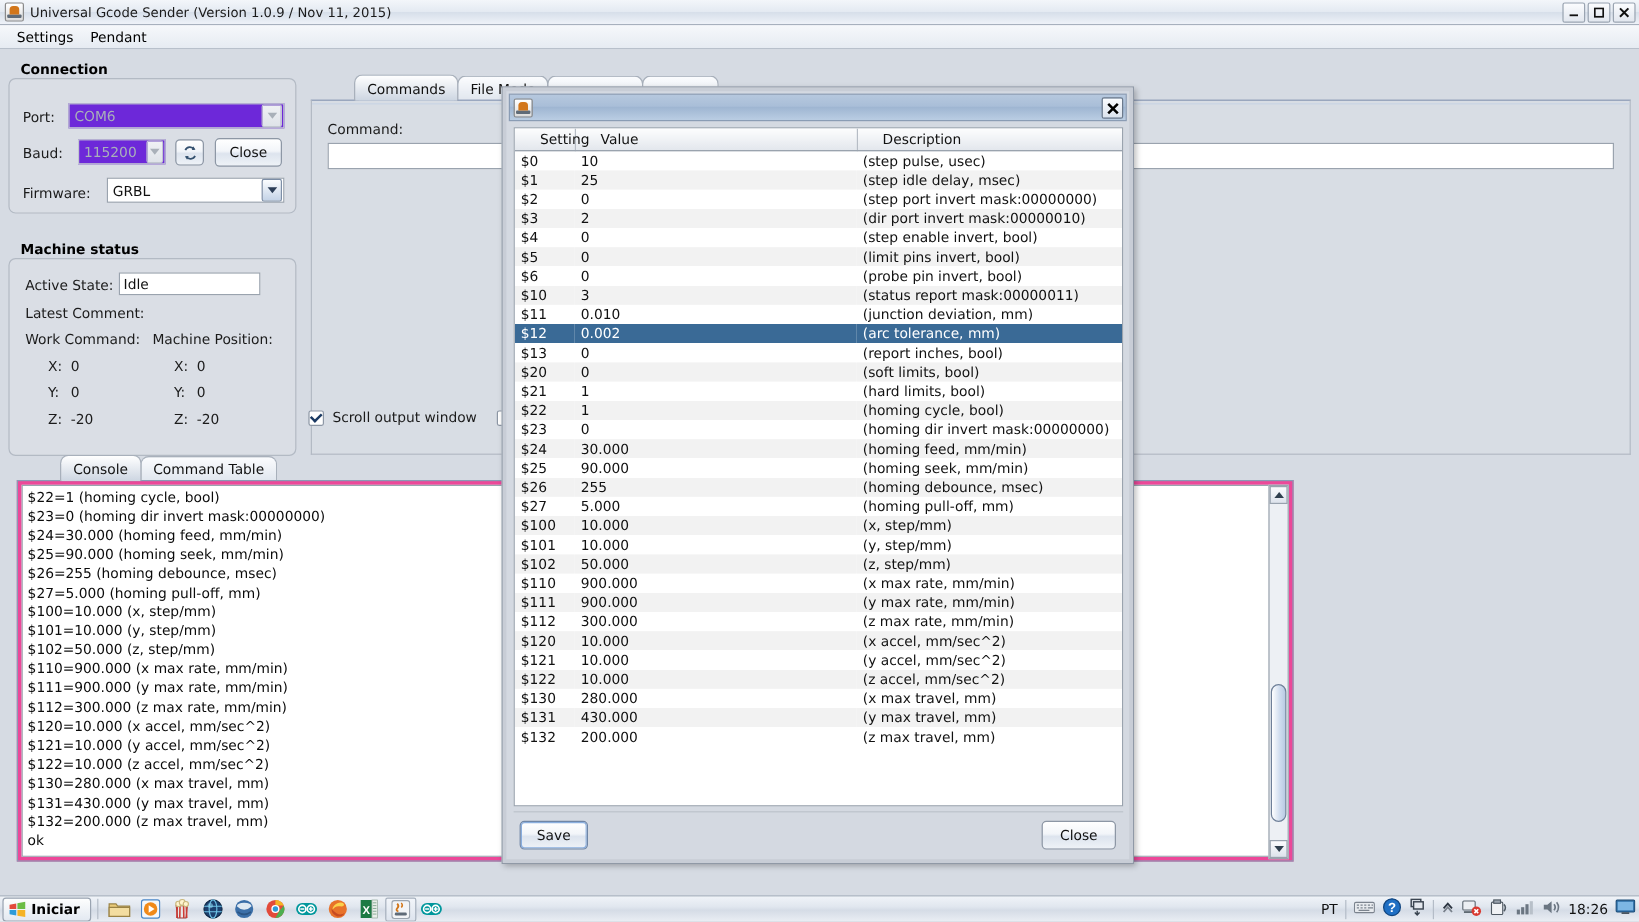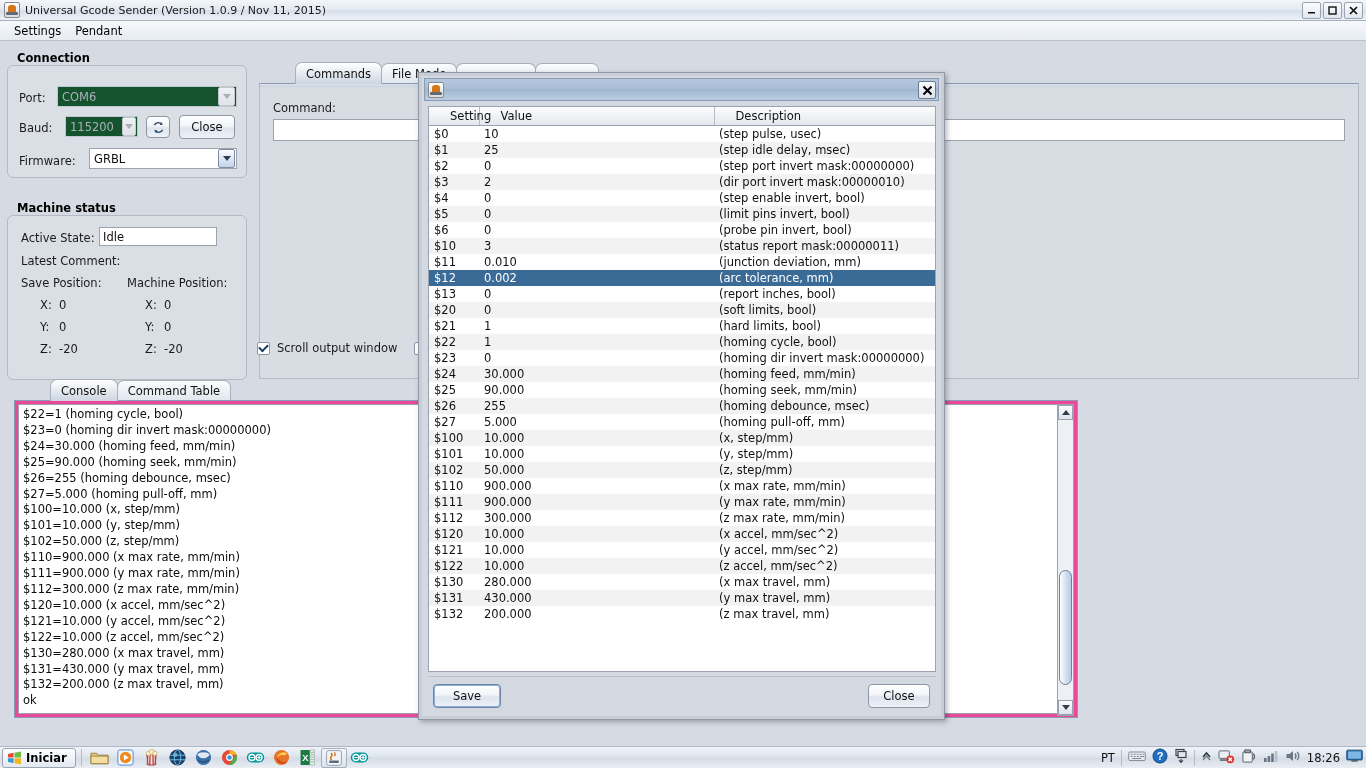--- a/index.html
+++ b/index.html
@@ -79,21 +79,21 @@
     background: #fff; border: 1px solid #9aa3ae; height: 19px;
     font-size: 11.5px; color: #111; padding: 1px 3px; line-height: 16px;
     overflow: hidden; white-space: nowrap;
   }
 
   .combo {
     height: 21px; border: 1px solid #9aa3ae; background: #fff;
     display: flex; align-items: center; justify-content: space-between;
     font-size: 11.5px; color: #111; padding-left: 4px;
   }
-  .combo.disabled { background: #14532d; border-color: #c2c8d0; color: #a9b0b9; }
+  .combo.disabled { background: #6d28d9; border-color: #c2c8d0; color: #a9b0b9; }
   .combo .arrowbtn {
     width: 17px; height: 19px; margin: 0 1px 0 0;
     background: linear-gradient(to bottom,#fbfdff,#c4d3e7);
     border: 1px solid #7d8ea6; border-radius: 2px;
     display: flex; align-items: center; justify-content: center;
   }
   .combo.disabled .arrowbtn {
     background: linear-gradient(to bottom,#eff1f4,#dfe3e9);
     border-color: #c2c8d0;
   }
@@ -311,21 +311,21 @@
 
     <div class="group" style="left:7px; top:161px; width:240px; height:178px;">
       <div class="glabel">Machine status</div>
       <div class="gbox"></div>
 
       <div class="lbl" style="position:absolute; left:14px; top:29px;">Active State:</div>
       <div class="txtfield" style="position:absolute; left:92px; top:25px; width:118px;">Idle</div>
 
       <div class="lbl" style="position:absolute; left:14px; top:52px;">Latest Comment:</div>
 
-      <div class="lbl" style="position:absolute; left:14px; top:74px;">Save Position:</div>
+      <div class="lbl" style="position:absolute; left:14px; top:74px;">Work Command:</div>
       <div class="lbl" style="position:absolute; left:120px; top:74px;">Machine Position:</div>
 
       <div class="lbl" style="position:absolute; left:33px; top:96px;">X:</div>
       <div class="lbl" style="position:absolute; left:52px; top:96px;">0</div>
       <div class="lbl" style="position:absolute; left:33px; top:118px;">Y:</div>
       <div class="lbl" style="position:absolute; left:52px; top:118px;">0</div>
       <div class="lbl" style="position:absolute; left:33px; top:140px;">Z:</div>
       <div class="lbl" style="position:absolute; left:52px; top:140px;">-20</div>
 
       <div class="lbl" style="position:absolute; left:138px; top:96px;">X:</div>
@@ -592,21 +592,21 @@
               <td>200.000</td>
               <td>(z max travel, mm)</td>
             </tr>
           </tbody>
       </table>
     </div>
 
     <div id="dlg-sep"></div>
 
     <div id="dlg-buttons">
-      <div class="btn focused" style="position:absolute; left:5px; top:0; width:68px; height:24px;">
+      <div class="btn focused" style="position:absolute; left:5px; top:0; width:57px; height:24px;">
         <span>Save</span>
       </div>
       <div class="btn" style="position:absolute; right:6px; top:0; width:62px; height:24px;">
         <span>Close</span>
       </div>
     </div>
   </div>
 
   <div id="taskbar">
     <div id="startbtn">

